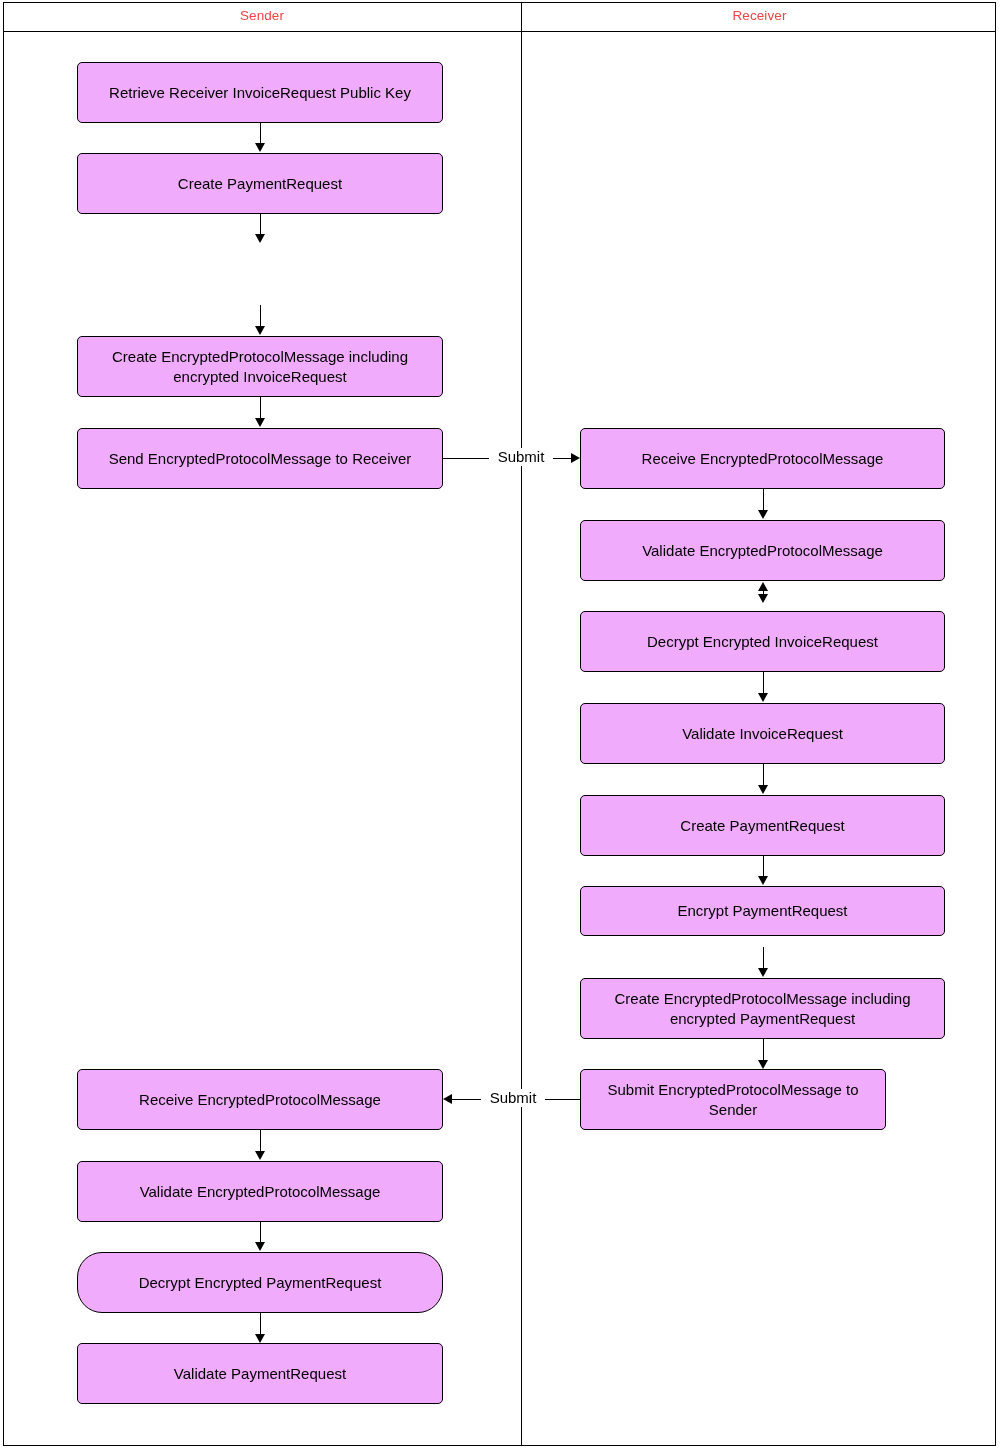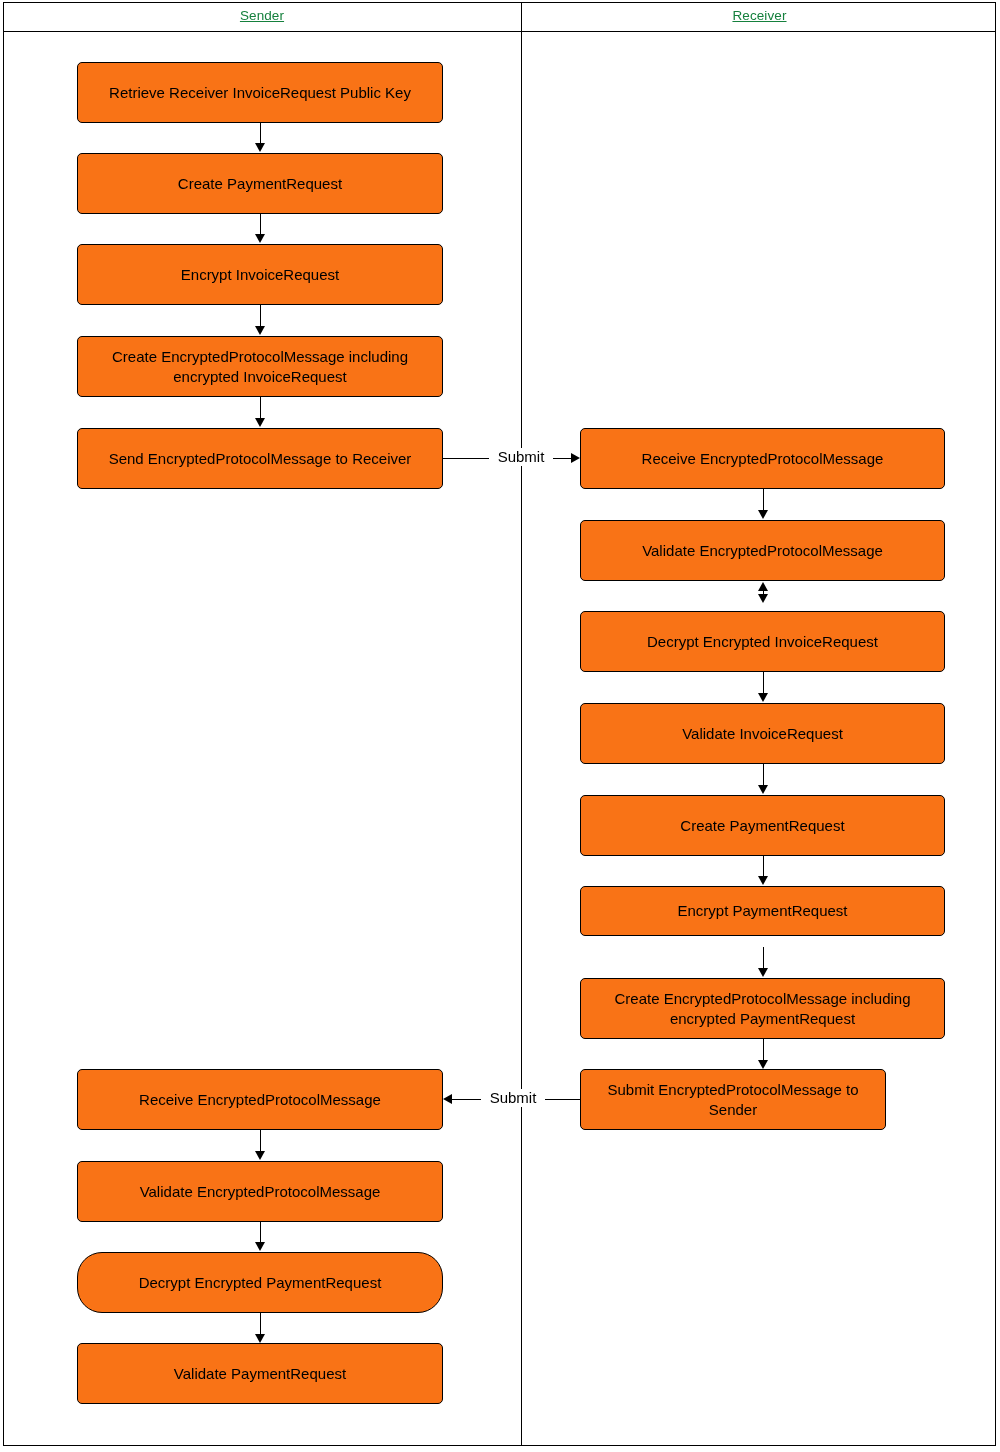--- a/index.html
+++ b/index.html
@@ -39,32 +39,31 @@
     border-top:1.6px solid #000000;
   }
   .lane-title{
     position:absolute;
     top:7px;
     height:18px;
     line-height:18px;
     text-align:center;
     font-size:13.5px;
     letter-spacing:0.1px;
-    color:#15803d;
+    color:#ef4444;
     white-space:nowrap;
-    text-decoration:underline;
   }
 
   
   .node{
     position:absolute;
     box-sizing:border-box;
     border:1.7px solid #000000;
     border-radius:5px;
-    background:#f97316;
+    background:#f0abfc;
     display:flex;
     align-items:center;
     justify-content:center;
     text-align:center;
     font-size:15px;
     line-height:19.5px;
     color:#000000;
     padding:2px 8px;
   }
   .node span{display:block;}
@@ -136,23 +135,20 @@
   </div>
   <div class="vline" style="left:260px;top:123px;height:21px;"></div>
   <div class="arrow-down" style="left:254.5px;top:143px;"></div>
 
   <div class="node" style="left:77px;top:153px;width:366px;height:61px;">
     <span>Create PaymentRequest</span>
   </div>
   <div class="vline" style="left:260px;top:214px;height:21px;"></div>
   <div class="arrow-down" style="left:254.5px;top:234px;"></div>
 
-  <div class="node" style="left:77px;top:244px;width:366px;height:61px;">
-    <span>Encrypt InvoiceRequest</span>
-  </div>
   <div class="vline" style="left:260px;top:305px;height:22px;"></div>
   <div class="arrow-down" style="left:254.5px;top:326px;"></div>
 
   <div class="node" style="left:77px;top:336px;width:366px;height:61px;">
     <div>
       <span>Create EncryptedProtocolMessage including</span>
       <span>encrypted InvoiceRequest</span>
     </div>
   </div>
   <div class="vline" style="left:260px;top:397px;height:22px;"></div>

